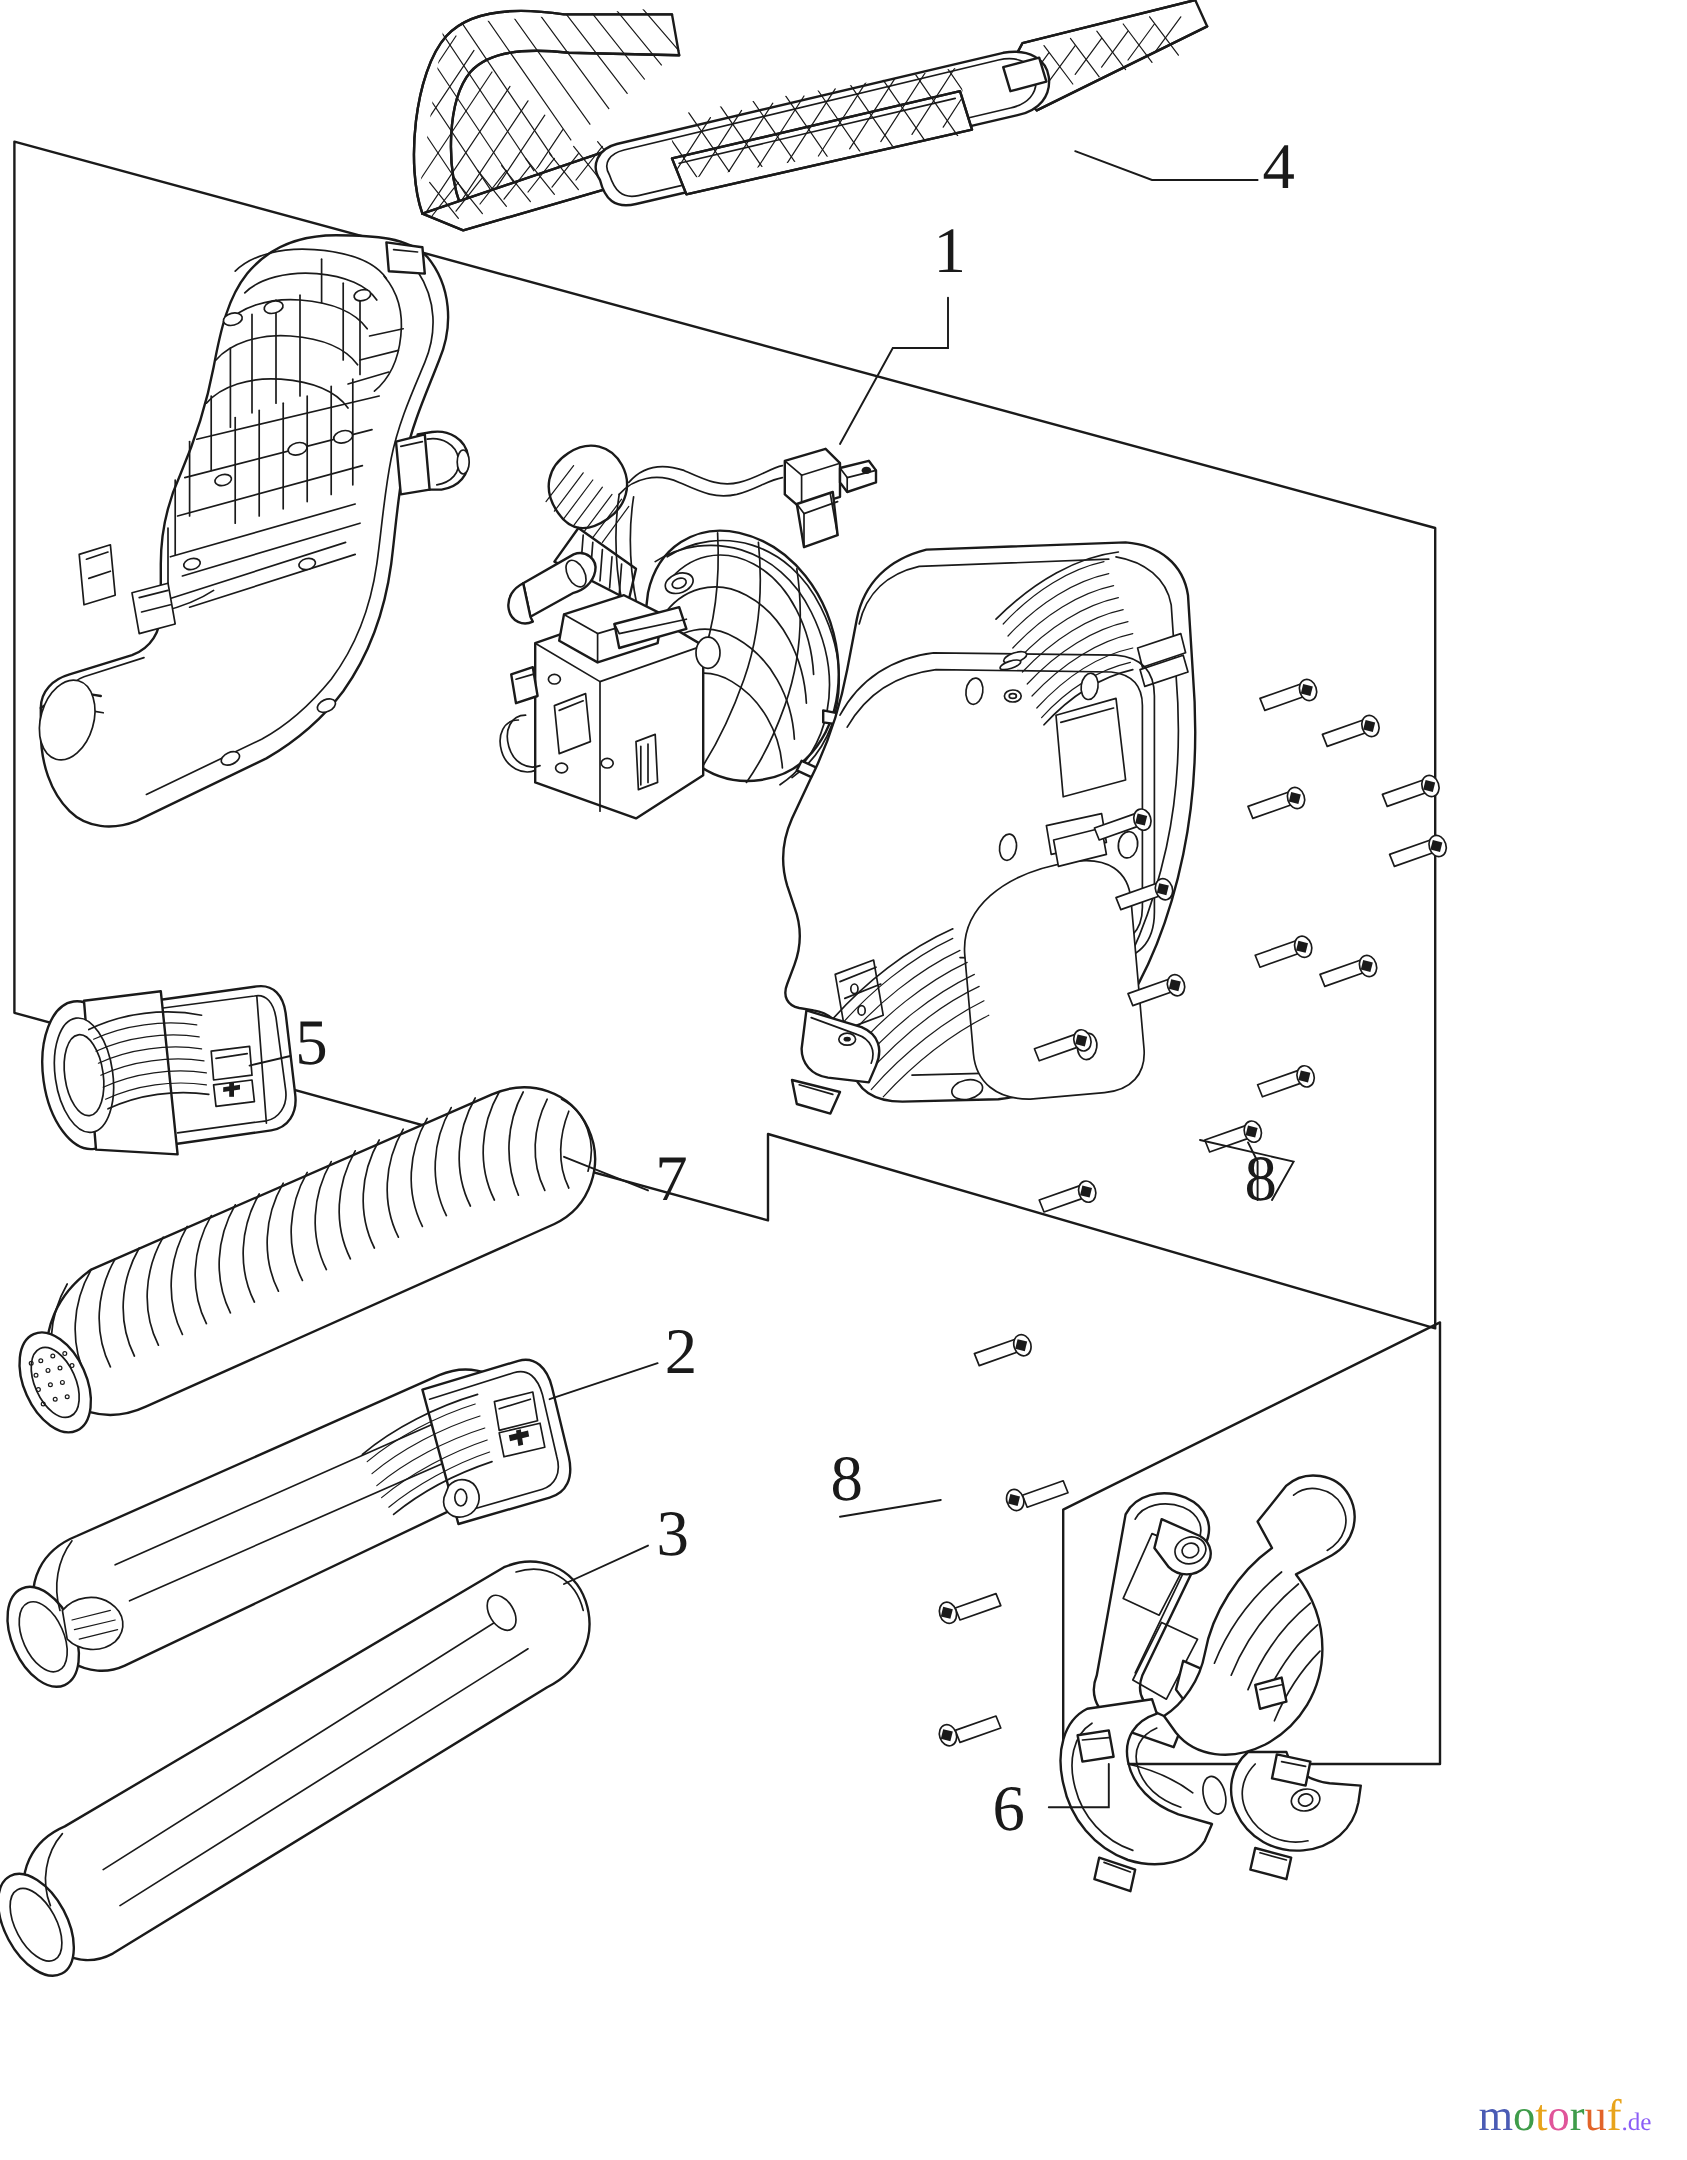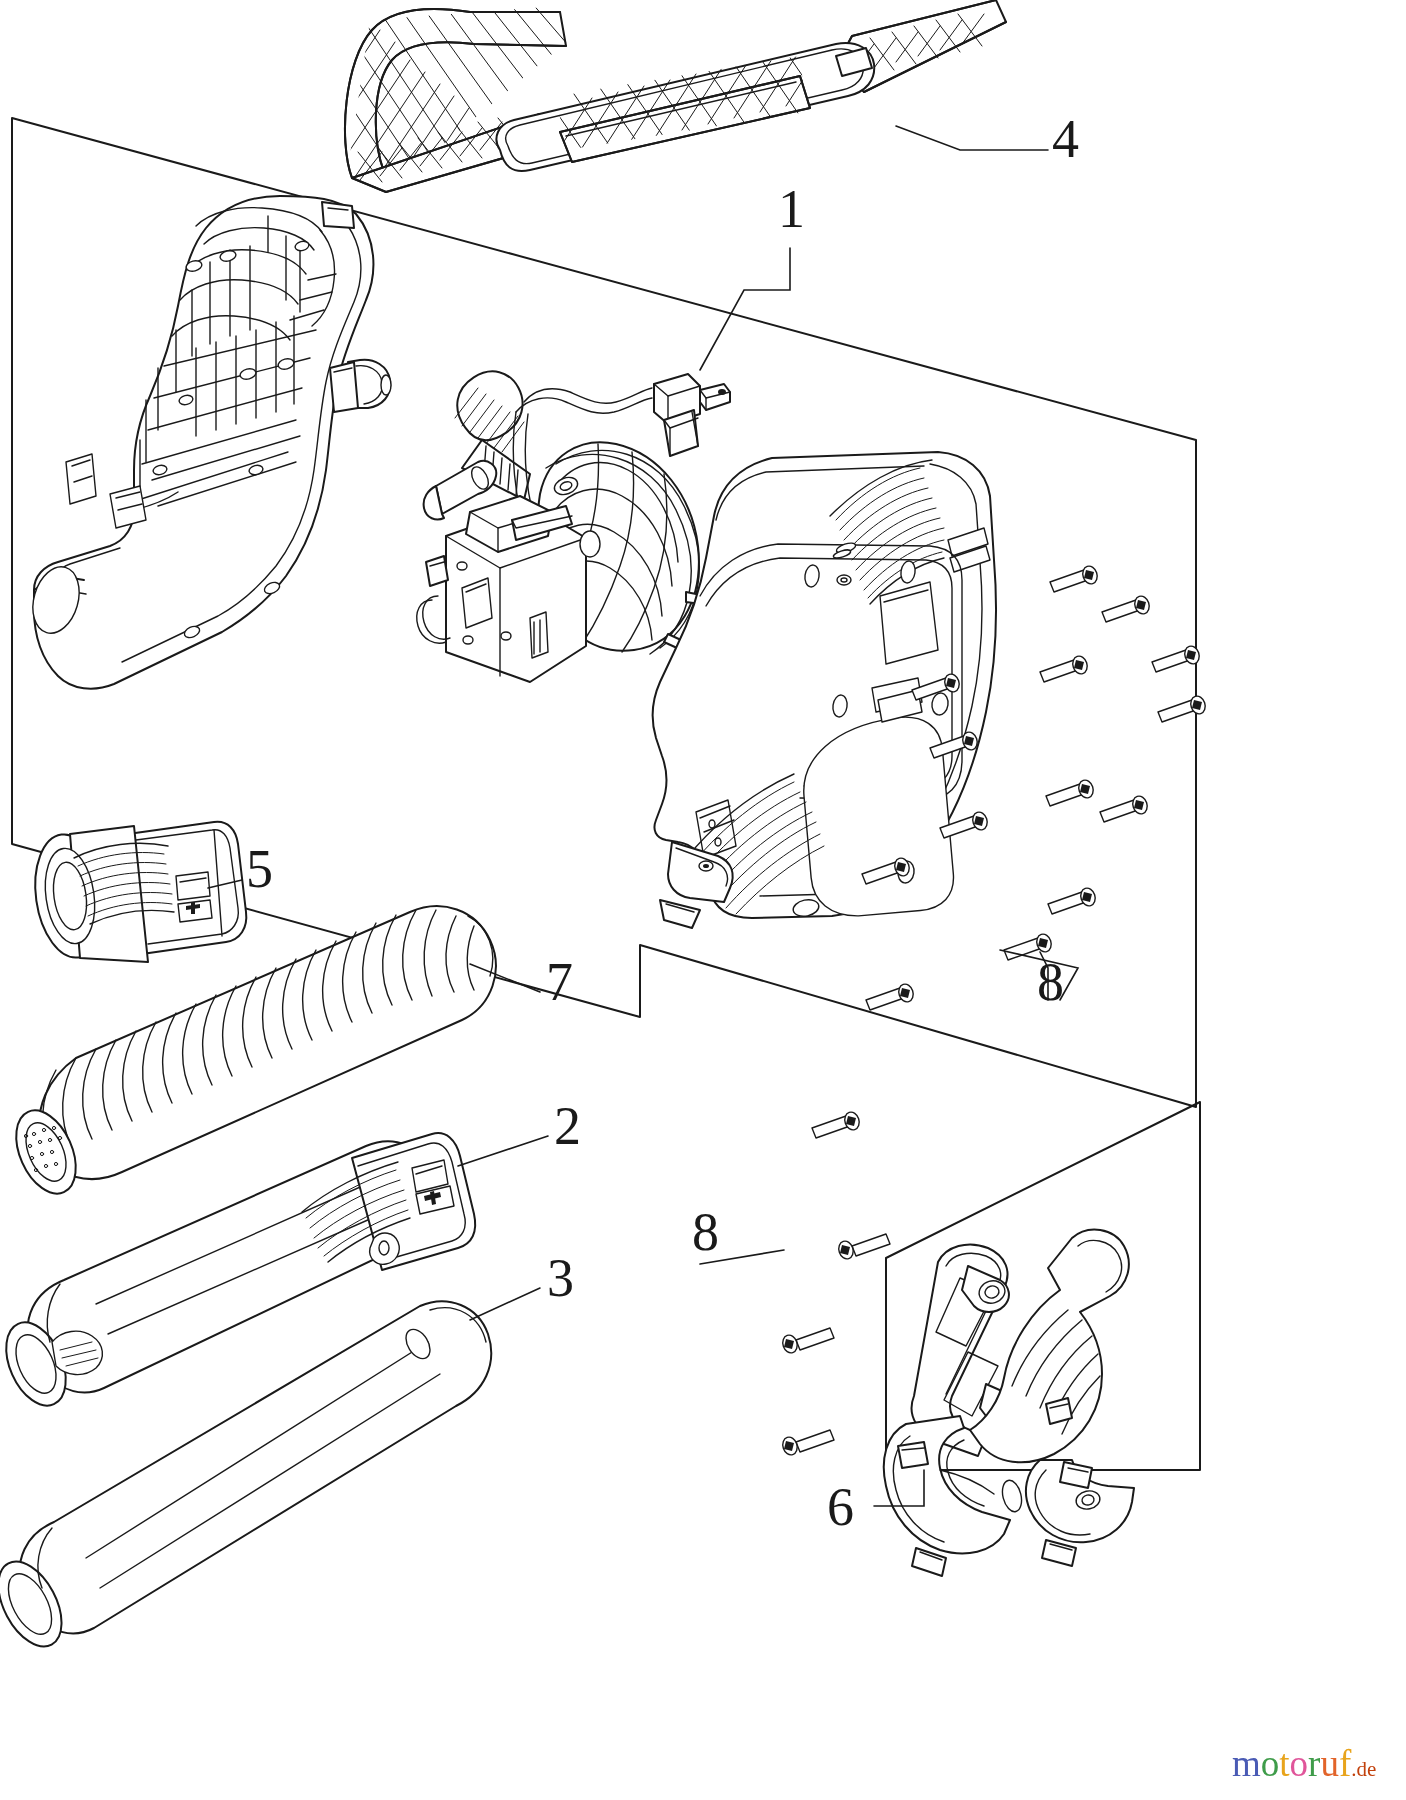--- a/index.html
+++ b/index.html
@@ -23,21 +23,21 @@
   .logo{
     position:absolute;
     left:1232px;top:1745px;
     font-family:"Liberation Serif", serif;
     font-size:37px;
     letter-spacing:0px;
     white-space:nowrap;
     line-height:1;
   }
   .logo span{display:inline-block;}
-  .logo .de{font-size:21px;color:#c2410c;vertical-align:baseline;}
+  .logo .de{font-size:21px;color:#8b5cf6;vertical-align:baseline;}
 </style>
 </head>
 <body>
 
 <div id="page">
 
   <svg id="svgroot" viewBox="0 0 1406 1800" xmlns="http://www.w3.org/2000/svg">
     <defs>
       <style>
         .ln{fill:none;stroke:#1a1a1a;stroke-width:2;stroke-linejoin:round;stroke-linecap:round;}

